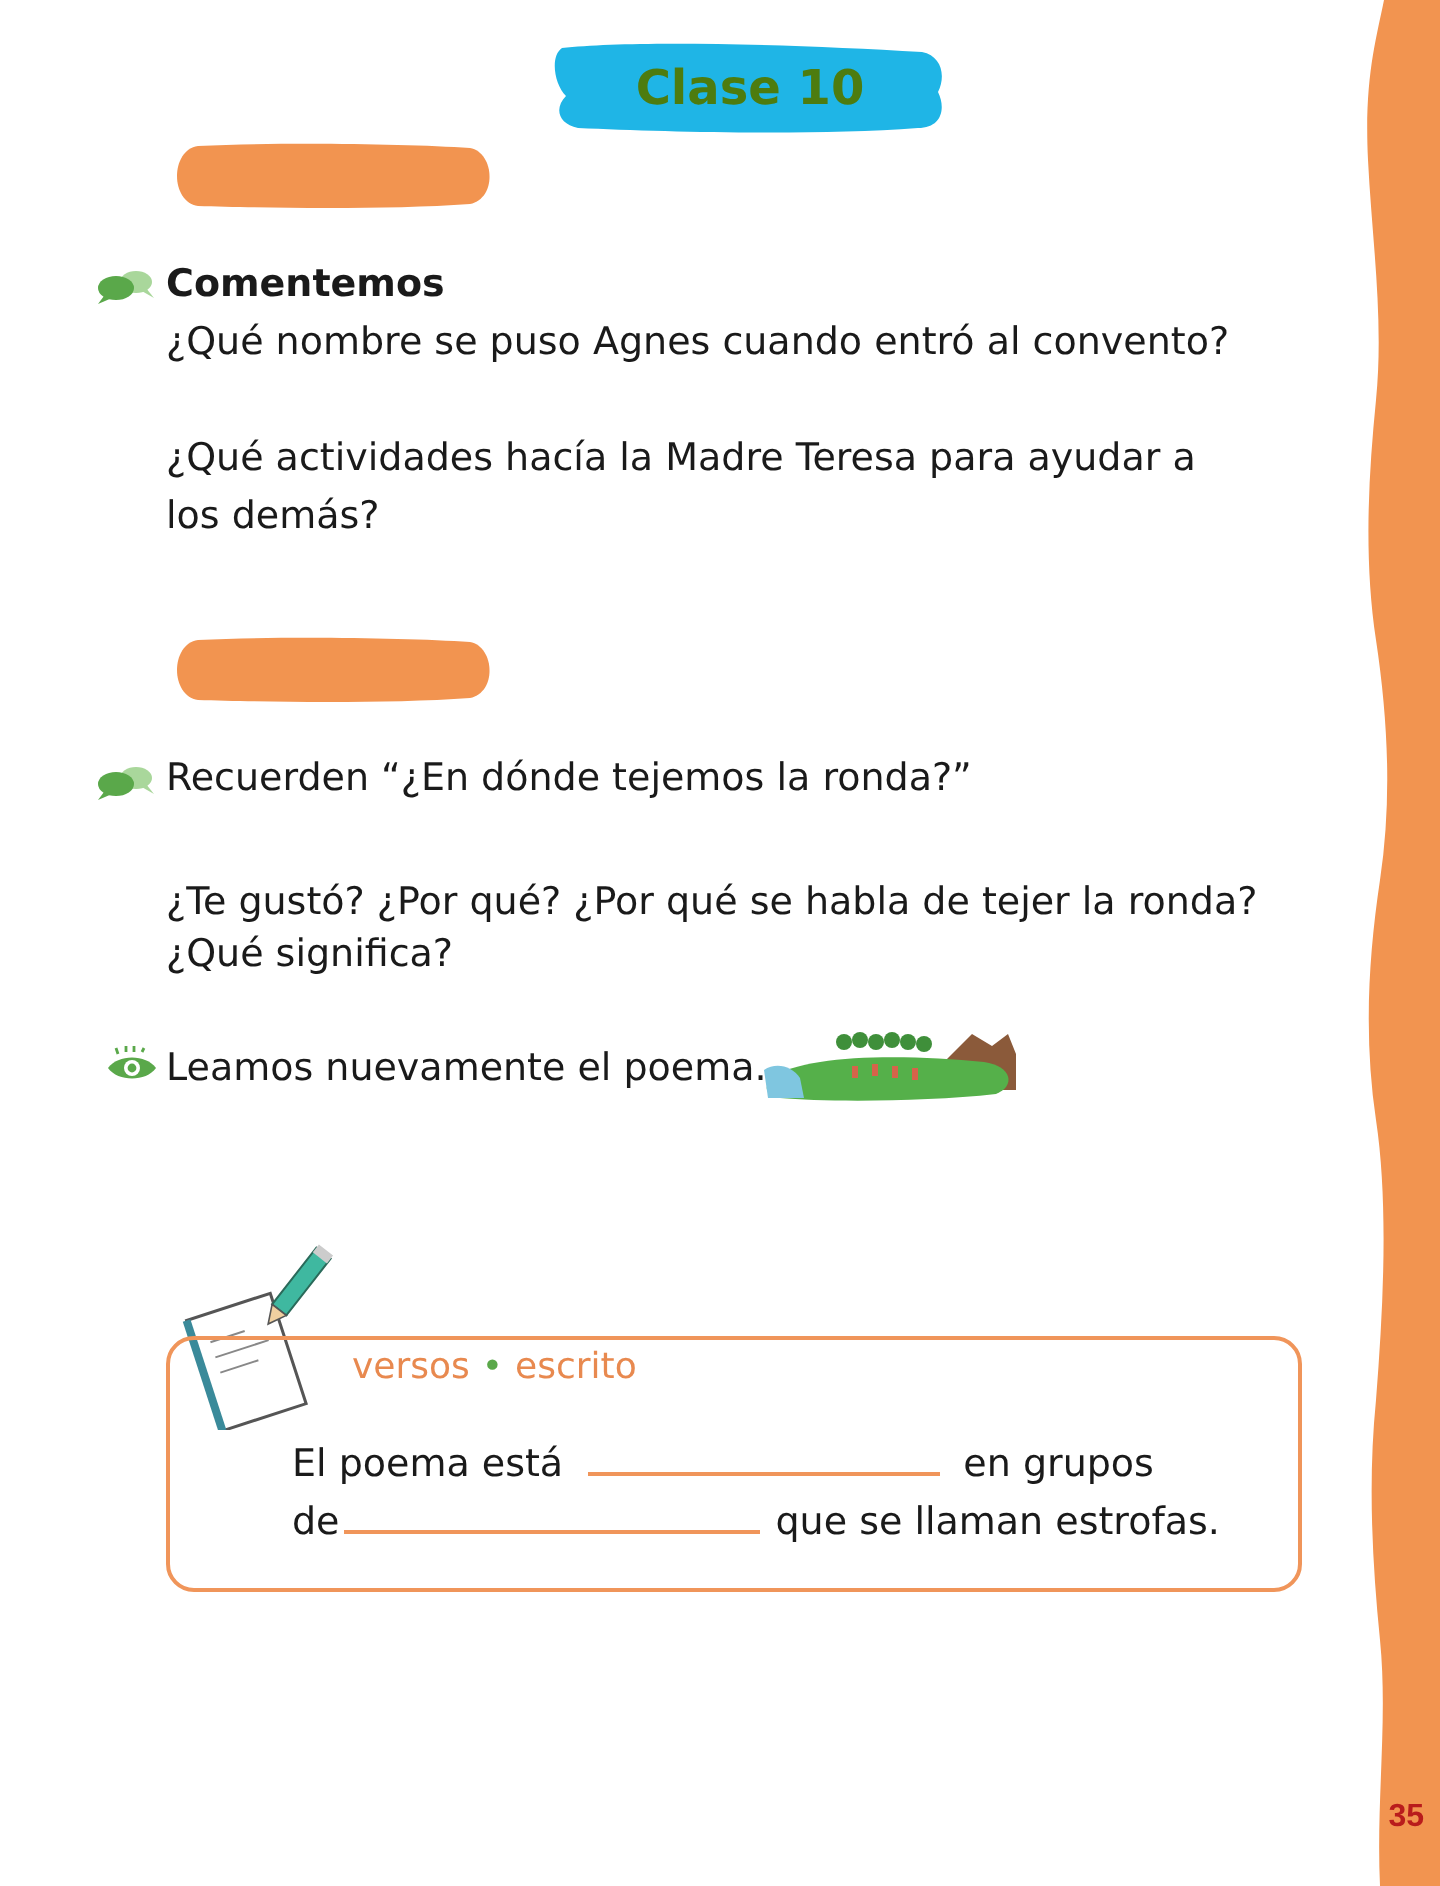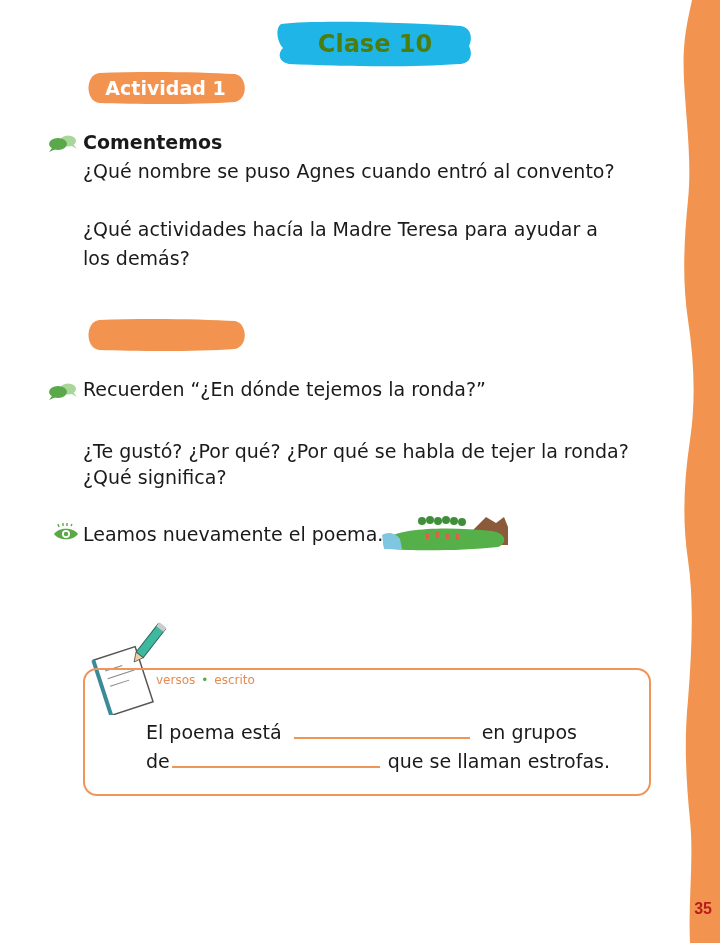--- a/index.html
+++ b/index.html
@@ -36,21 +36,21 @@
     position:absolute; left:83px; font-size:19px; line-height:29px;
     white-space:nowrap;
   }
   .bold { font-weight:bold; }
   .icon { position:absolute; }
   .fill-box {
     position:absolute; left:83px; top:668px; width:568px; height:128px;
     border:2.5px solid #f0955a; border-radius:14px; box-sizing:border-box;
   }
   .word-bank {
-    position:absolute; left:156px; top:673px; font-size:12px; color:#e8894f;
+    position:absolute; left:176px; top:673px; font-size:18px; color:#e8894f;
   }
   .word-bank .dot { color:#5aa84a; margin:0 6px; }
   .blank {
     display:inline-block; border-bottom:2px solid #f0955a; height:0;
     vertical-align:middle; position:relative; top:4px;
   }
 </style>
 </head>
 <body>
 
@@ -63,21 +63,20 @@
   <svg width="200" height="50" viewBox="0 0 200 50">
     <path d="M6,6 C40,2 120,4 186,8 C196,10 198,20 194,28 C198,36 196,46 184,46 C130,50 60,48 14,46 C4,44 2,36 8,30 C2,24 0,10 6,6 Z" fill="#1fb5e6"></path>
   </svg>
   <span>Clase 10</span>
 </div>
 
 <div class="activity-pill" style="top:71px;">
   <svg width="165" height="34" viewBox="0 0 165 34">
     <path d="M16,2 C60,0 120,1 152,3 C164,5 166,28 152,31 C110,34 50,33 16,32 C2,30 2,4 16,2 Z" fill="#f29450"></path>
   </svg>
-  <span>Actividad 1</span>
 </div>
 
 <svg class="icon" style="left:48px; top:134px;" width="30" height="18" viewBox="0 0 30 18">
   <ellipse cx="20" cy="7" rx="8" ry="5.5" fill="#a9d79b"></ellipse>
   <path d="M25,10 L29,15 L22,11 Z" fill="#a9d79b"></path>
   <ellipse cx="10" cy="10" rx="9" ry="6" fill="#5aa84a"></ellipse>
   <path d="M4,14 L1,18 L8,15 Z" fill="#5aa84a"></path>
 </svg>
 <div class="line-text bold" style="top:128px;">Comentemos</div>
 <div class="line-text" style="top:157px;">¿Qué nombre se puso Agnes cuando entró al convento?</div>

